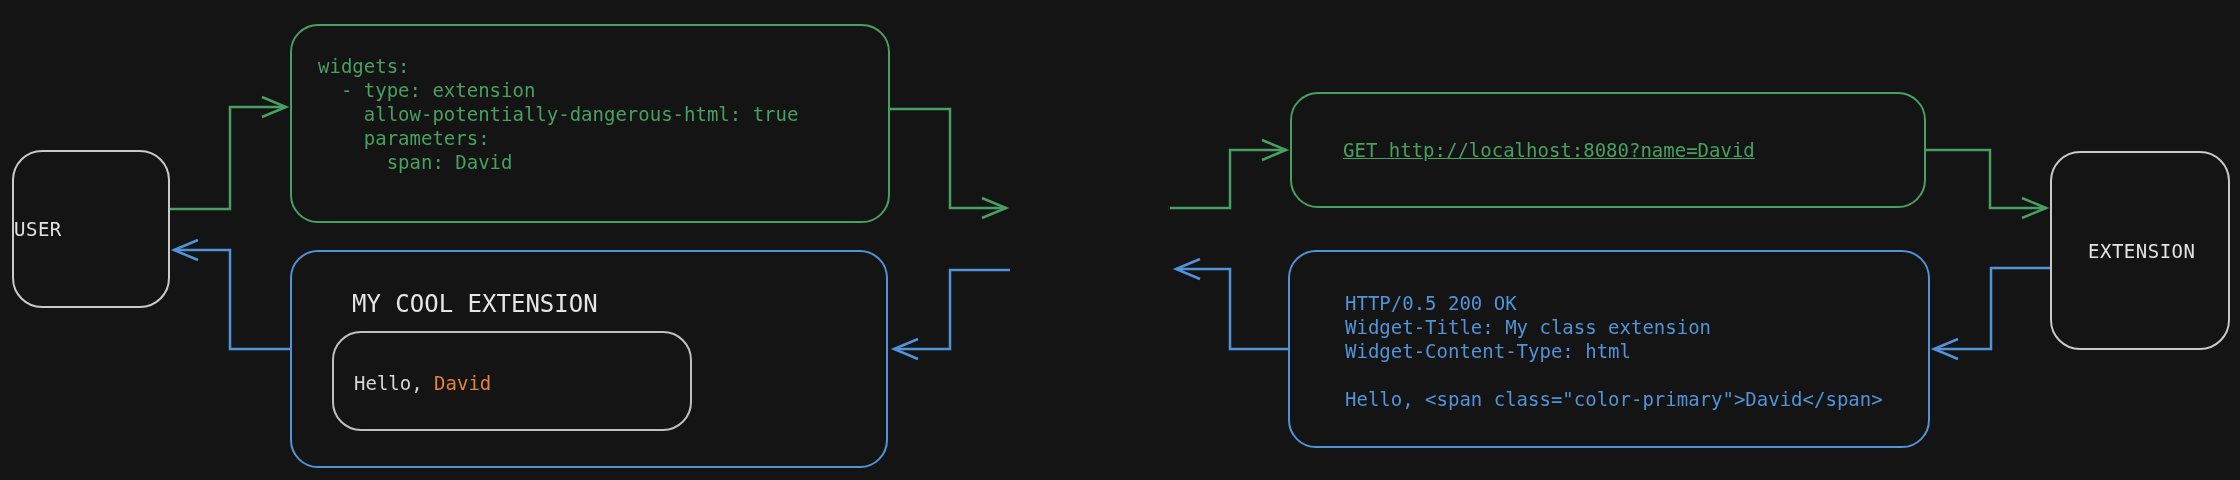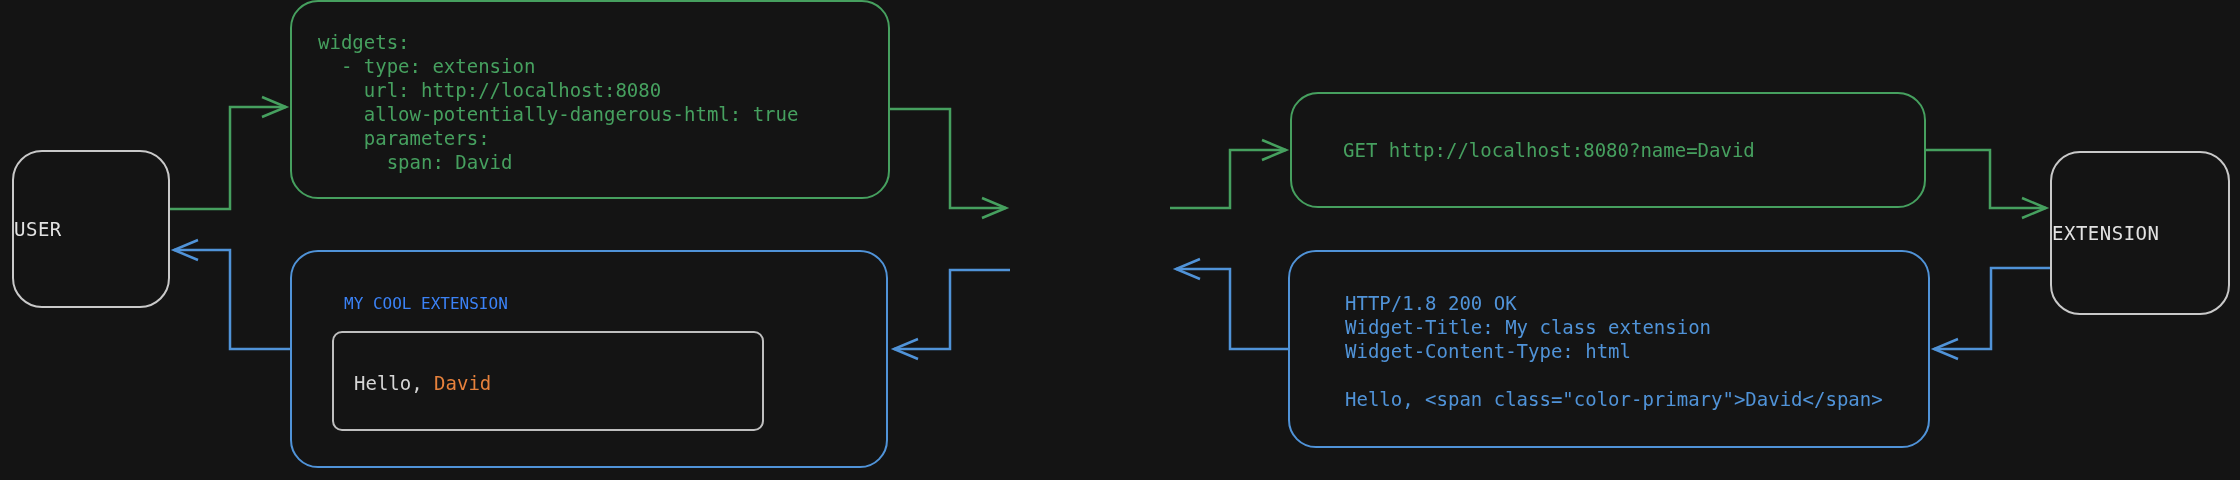--- a/index.html
+++ b/index.html
@@ -17,43 +17,43 @@
   .node{
     border:2px solid #c9c9c9;border-radius:30px;
     display:flex;align-items:center;justify-content:flex-start;
     color:#e2e2e2;font-size:19px;letter-spacing:0.5px;
   }
   .codebox{border-radius:28px;}
   .codebox.green{border:2px solid #46a05f;color:#46a05f;}
   .codebox.blue{border:2px solid #5093d8;color:#5093d8;}
   .code-line{white-space:pre;font-size:19px;line-height:24px;height:24px;min-height:24px;}
 
-  .config{left:290px;top:0;width:600px;height:199px;padding:28px 0 0 26px;}
+  .config{left:290px;top:24px;width:600px;height:199px;padding:28px 0 0 26px;}
   .request{left:1290px;top:92px;width:636px;height:116px;display:flex;align-items:center;padding-left:51px;}
-  .request .code-line{height:auto;}
+  .request .code-line{height:auto;text-decoration:underline;}
   .response{left:1288px;top:250px;width:642px;height:198px;padding:39px 0 0 55px;}
 
   .widget{left:290px;top:250px;width:598px;height:218px;border:2px solid #5093d8;border-radius:28px;}
   .widget-title{
-    position:absolute;left:52px;top:40px;color:#3b82f6;
-    font-size:16px;line-height:24px;white-space:pre;
+    position:absolute;left:60px;top:40px;color:#e5e5e5;
+    font-size:24px;line-height:24px;white-space:pre;
   }
   .widget-inner{
-    position:absolute;left:40px;top:79px;width:432px;height:100px;
-    border:2px solid #bfbfbf;border-radius:10px;box-sizing:border-box;
+    position:absolute;left:40px;top:79px;width:360px;height:100px;
+    border:2px solid #bfbfbf;border-radius:29px;box-sizing:border-box;
   }
   .greeting{
     position:absolute;left:20px;top:38px;font-size:19px;line-height:24px;white-space:pre;
     color:#d6d6d6;
   }
   .greeting .name{color:#e6813c;}
 
   .node-user{left:12px;top:150px;width:158px;height:158px;}
   .node-glance{left:1010px;top:150px;width:160px;height:159px;}
-  .node-extension{left:2050px;top:151px;width:180px;height:164px;}
+  .node-extension{left:2050px;top:151px;width:180px;height:199px;padding-left:36px;}
 </style>
 </head>
 <body>
 
 <div class="canvas">
 
   <svg class="wires" viewBox="0 0 2240 480">
 
     <polyline class="g" points="170,209 230,209 230,107 286,107"></polyline>
     <polyline class="g" points="262,97 286,107 262,117"></polyline>
@@ -77,32 +77,31 @@
   <div class="box node node-user">
     <span>USER</span>
   </div>
   <div class="box node node-extension">
     <span>EXTENSION</span>
   </div>
 
   <div class="box codebox green config">
     <div class="code-line">widgets:</div>
     <div class="code-line">  - type: extension</div>
-    <div class="code-line">    url: http://localhost:8080</div>
     <div class="code-line">    allow-potentially-dangerous-html: true</div>
     <div class="code-line">    parameters:</div>
     <div class="code-line">      span: David</div>
   </div>
 
   <div class="box codebox green request">
     <div class="code-line">GET http://localhost:8080?name=David</div>
   </div>
 
   <div class="box codebox blue response">
-    <div class="code-line">HTTP/1.8 200 OK</div>
+    <div class="code-line">HTTP/0.5 200 OK</div>
     <div class="code-line">Widget-Title: My class extension</div>
     <div class="code-line">Widget-Content-Type: html</div>
     <div class="code-line"></div>
     <div class="code-line">Hello, &lt;span class="color-primary"&gt;David&lt;/span&gt;</div>
   </div>
 
   <div class="box widget">
     <div class="widget-title">MY COOL EXTENSION</div>
     <div class="widget-inner">
       <div class="greeting"><span>Hello, </span><span class="name">David</span></div>

